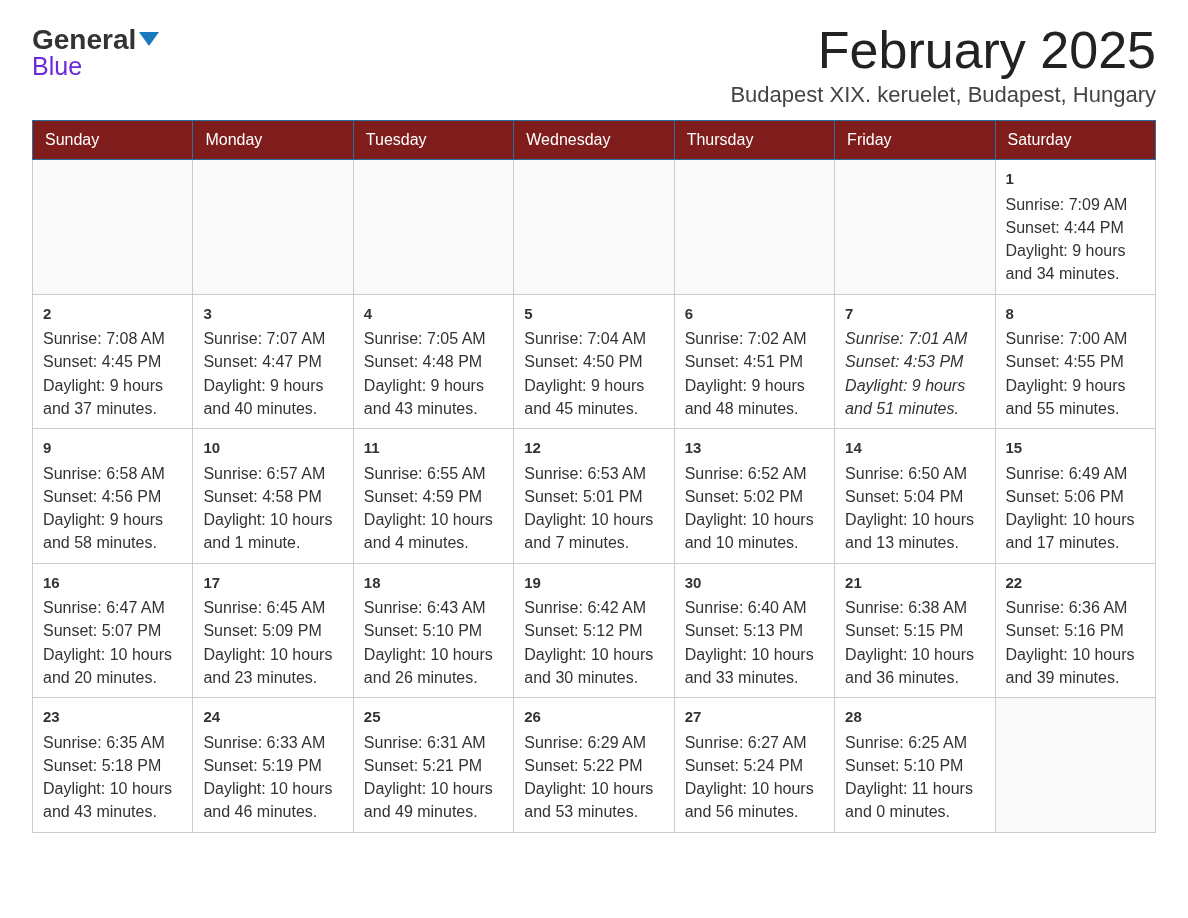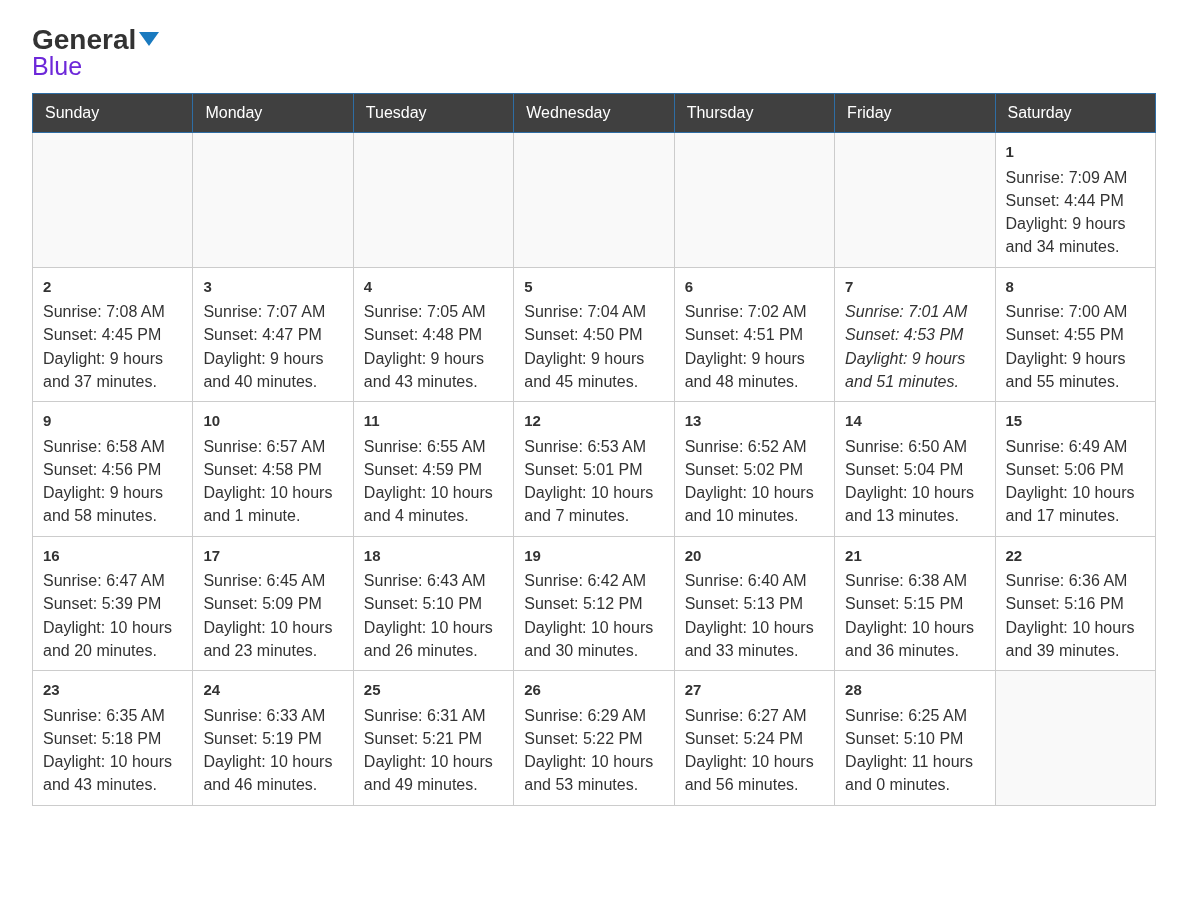--- a/index.html
+++ b/index.html
@@ -30,21 +30,21 @@
       font-size: 22px;
       color: #444;
       margin-top: 6px;
     }
     .calendar {
       width: 100%;
       border-collapse: collapse;
       margin-top: 8px;
     }
     .calendar th {
-      background: #404040;
+      background: #7f1d1d;
       color: #fff;
       font-size: 16px;
       font-weight: normal;
       padding: 10px 12px;
       text-align: left;
       border: 1px solid #2e6da4;
     }
     .calendar td {
       border: 1px solid #ccc;
       vertical-align: top;
@@ -102,20 +102,24 @@
 </head>
 <body>
 
 <div class="header">
   <div class="logo-wrapper">
     <div class="logo-line1">
       <span>General</span>
         <span class="tri"></span>
     </div>
     <div class="logo-line2">Blue</div>
+  </div>
+  <div class="title-section">
+    <div class="month-year">February 2025</div>
+    <div class="location">Budapest XIX. keruelet, Budapest, Hungary</div>
   </div>
 </div>
 
 <table class="calendar">
   <thead>
     <tr>
     <th>Sunday</th>
         <th>Monday</th>
         <th>Tuesday</th>
         <th>Wednesday</th>
@@ -192,36 +196,36 @@
 Sunset: 5:04 PM
 Daylight: 10 hours
 and 13 minutes.</span></td>
         <td><span class="day-number">15</span><span class="day-info" style="white-space: pre-line;">Sunrise: 6:49 AM
 Sunset: 5:06 PM
 Daylight: 10 hours
 and 17 minutes.</span></td>
       </tr>
       <tr>
         <td><span class="day-number">16</span><span class="day-info" style="white-space: pre-line;">Sunrise: 6:47 AM
-Sunset: 5:39 PM
+Sunset: 5:07 PM
 Daylight: 10 hours
 and 20 minutes.</span></td>
         <td><span class="day-number">17</span><span class="day-info" style="white-space: pre-line;">Sunrise: 6:45 AM
 Sunset: 5:09 PM
 Daylight: 10 hours
 and 23 minutes.</span></td>
         <td><span class="day-number">18</span><span class="day-info" style="white-space: pre-line;">Sunrise: 6:43 AM
 Sunset: 5:10 PM
 Daylight: 10 hours
 and 26 minutes.</span></td>
         <td><span class="day-number">19</span><span class="day-info" style="white-space: pre-line;">Sunrise: 6:42 AM
 Sunset: 5:12 PM
 Daylight: 10 hours
 and 30 minutes.</span></td>
-        <td><span class="day-number">20</span><span class="day-info" style="white-space: pre-line;">Sunrise: 6:40 AM
+        <td><span class="day-number">30</span><span class="day-info" style="white-space: pre-line;">Sunrise: 6:40 AM
 Sunset: 5:13 PM
 Daylight: 10 hours
 and 33 minutes.</span></td>
         <td><span class="day-number">21</span><span class="day-info" style="white-space: pre-line;">Sunrise: 6:38 AM
 Sunset: 5:15 PM
 Daylight: 10 hours
 and 36 minutes.</span></td>
         <td><span class="day-number">22</span><span class="day-info" style="white-space: pre-line;">Sunrise: 6:36 AM
 Sunset: 5:16 PM
 Daylight: 10 hours

